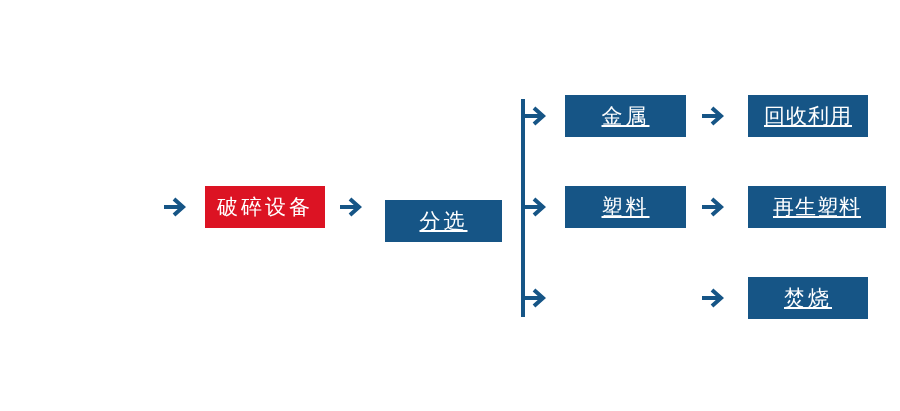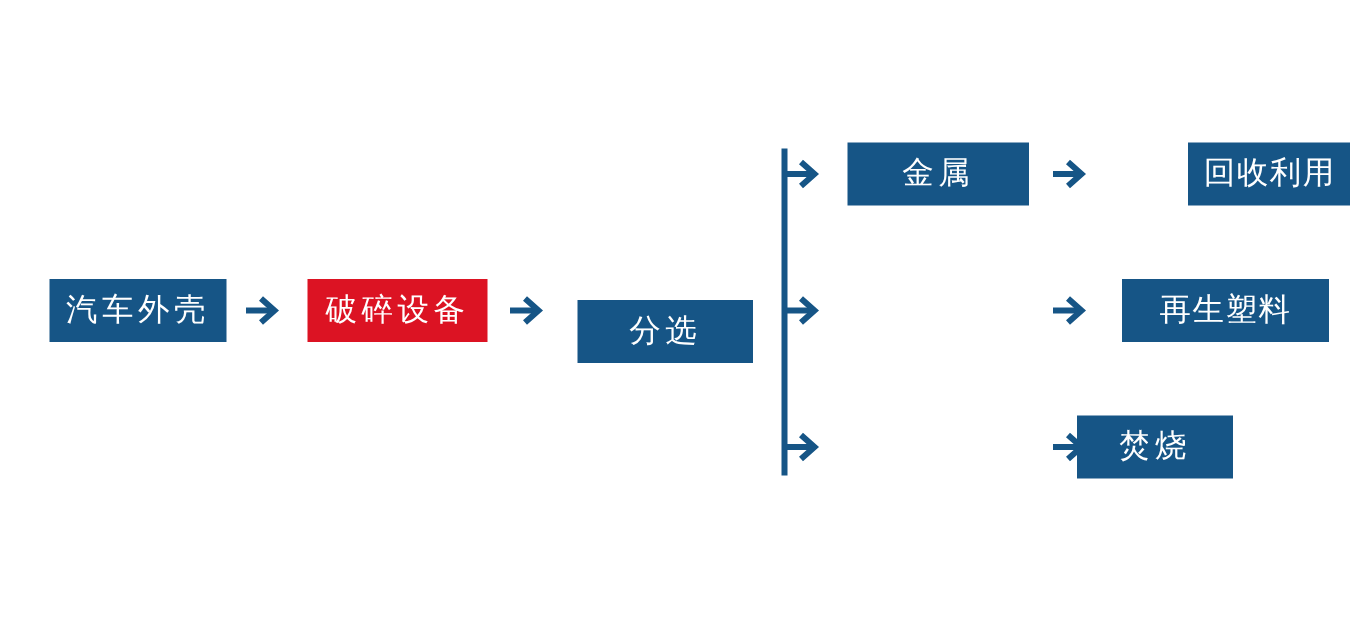--- a/index.html
+++ b/index.html
@@ -21,21 +21,21 @@
     position:absolute;
     height:42px;
     line-height:42px;
     text-align:center;
     color:var(--text-white);
     font-size:21px;
     letter-spacing:3px;
     white-space:nowrap;
     box-sizing:border-box;
   }
-  .node.blue{background:var(--primary-blue);}
+  .node.blue{background:var(--primary-blue);text-decoration:underline;}
   .node.red{background:var(--highlight-red);}
   .arrow{
     position:absolute;
     width:30px;
     height:22px;
     color:var(--primary-blue);
   }
   .arrow svg{display:block;width:30px;height:22px;}
   .vline{
     position:absolute;
@@ -44,21 +44,20 @@
     width:4px;
     height:218px;
     background:var(--primary-blue);
   }
 </style>
 </head>
 <body>
 
 <div class="canvas">
 
-  <div class="node blue" style="left:33px;top:186px;width:118px">汽车外壳</div>
 
   <span class="arrow" style="left:162px;top:196px">
     <svg viewBox="0 0 30 22" fill="none" stroke="currentColor" stroke-width="4">
       <path d="M2 11 H19"></path>
         <path d="M12 3 L21 11 L12 19"></path>
     </svg>
   </span>
 
   <div class="node red" style="left:205px;top:186px;width:120px">破碎设备</div>
 
@@ -79,43 +78,44 @@
         <path d="M12 3 L21 11 L12 19"></path>
     </svg>
   </span>
   <div class="node blue" style="left:565px;top:95px;width:121px">金属</div>
   <span class="arrow" style="left:700px;top:105px">
     <svg viewBox="0 0 30 22" fill="none" stroke="currentColor" stroke-width="4">
       <path d="M2 11 H19"></path>
         <path d="M12 3 L21 11 L12 19"></path>
     </svg>
   </span>
-  <div class="node blue" style="left:792px;top:95px;width:109px;letter-spacing:1px">回收利用</div>
+  <div class="node blue" style="left:748px;top:95px;width:120px;letter-spacing:1px">回收利用</div>
 
   <span class="arrow" style="left:522px;top:196px">
     <svg viewBox="0 0 30 22" fill="none" stroke="currentColor" stroke-width="4">
       <path d="M0 11 H19"></path>
         <path d="M12 3 L21 11 L12 19"></path>
     </svg>
   </span>
+  <div class="node blue" style="left:565px;top:186px;width:121px">塑料</div>
   <span class="arrow" style="left:700px;top:196px">
     <svg viewBox="0 0 30 22" fill="none" stroke="currentColor" stroke-width="4">
       <path d="M2 11 H19"></path>
         <path d="M12 3 L21 11 L12 19"></path>
     </svg>
   </span>
   <div class="node blue" style="left:748px;top:186px;width:138px;letter-spacing:1px">再生塑料</div>
 
   <span class="arrow" style="left:522px;top:287px">
     <svg viewBox="0 0 30 22" fill="none" stroke="currentColor" stroke-width="4">
       <path d="M0 11 H19"></path>
         <path d="M12 3 L21 11 L12 19"></path>
     </svg>
   </span>
   <span class="arrow" style="left:700px;top:287px">
     <svg viewBox="0 0 30 22" fill="none" stroke="currentColor" stroke-width="4">
       <path d="M2 11 H19"></path>
         <path d="M12 3 L21 11 L12 19"></path>
     </svg>
   </span>
-  <div class="node blue" style="left:718px;top:277px;width:104px">焚烧</div>
+  <div class="node blue" style="left:748px;top:277px;width:120px">焚烧</div>
 
 </div>
 
 </body></html>

